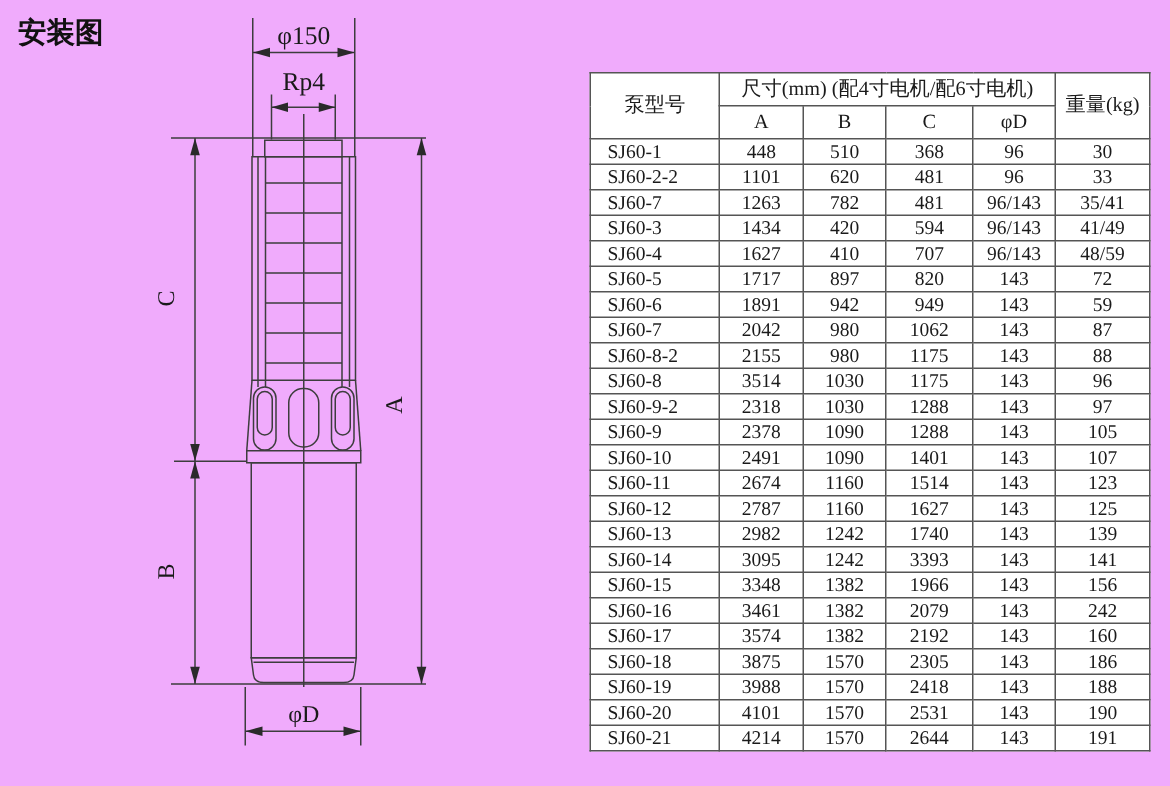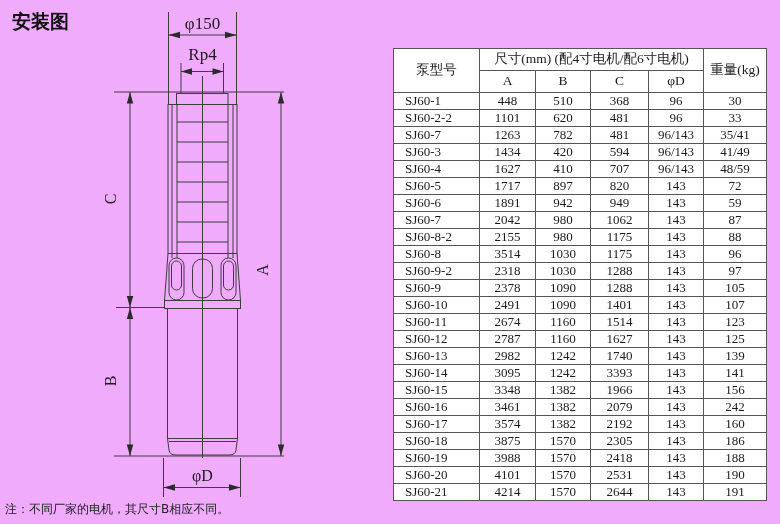--- a/index.html
+++ b/index.html
@@ -122,21 +122,20 @@
       <g class="dim">
         <line x1="163.5" y1="458" x2="163.5" y2="497"></line>
         <line x1="240.5" y1="458" x2="240.5" y2="497"></line>
         <line x1="163.5" y1="487.5" x2="240.5" y2="487.5"></line>
         <polygon points="163.5,487.5 175,484.3 175,490.7"></polygon>
         <polygon points="240.5,487.5 229,484.3 229,490.7"></polygon>
         <text x="202.5" y="481" font-size="16" text-anchor="middle">φD</text>
       </g>
     </svg>
 
-    <div class="note">注：不同厂家的电机，其尺寸B相应不同。</div>
   </div>
 
   <div class="right-panel">
 
     <table class="dim-table">
       <colgroup>
         <col style="width:86px">
           <col style="width:56px">
           <col style="width:55px">
         <col style="width:58px">

